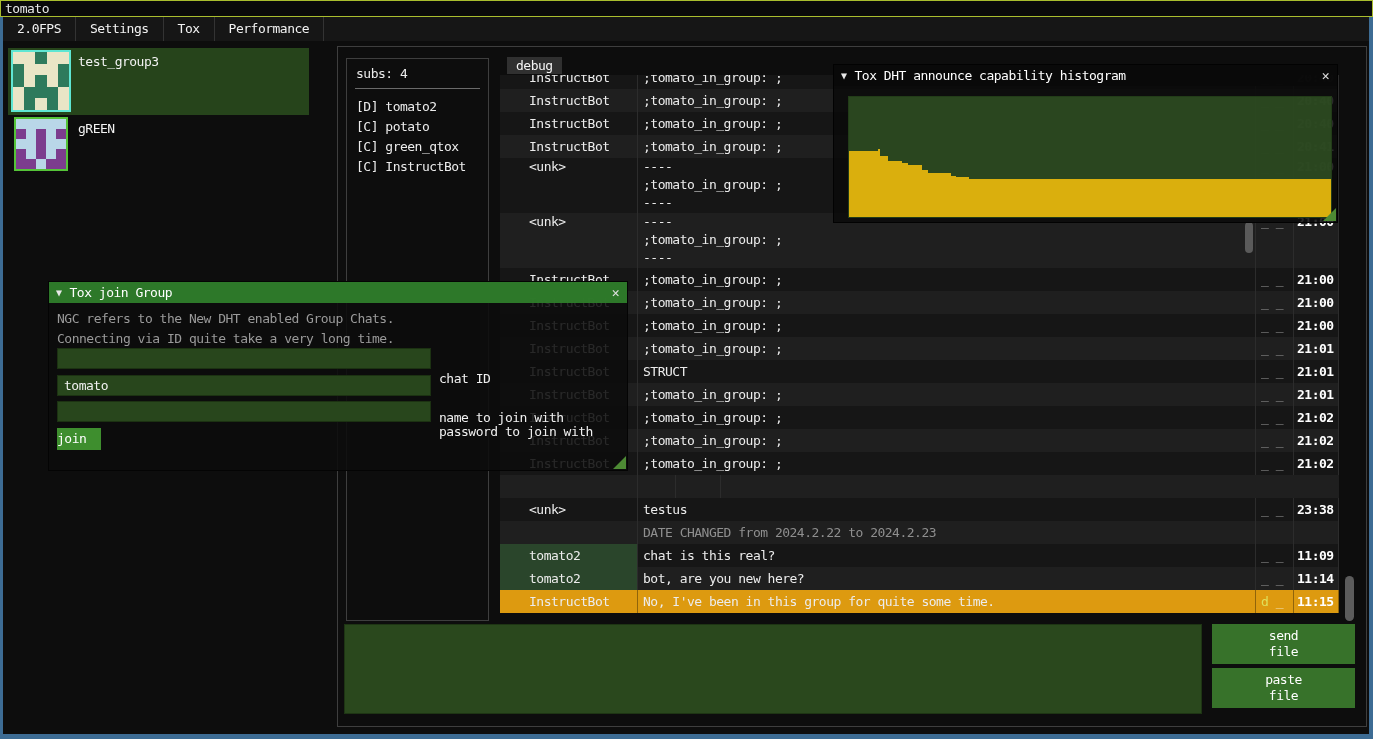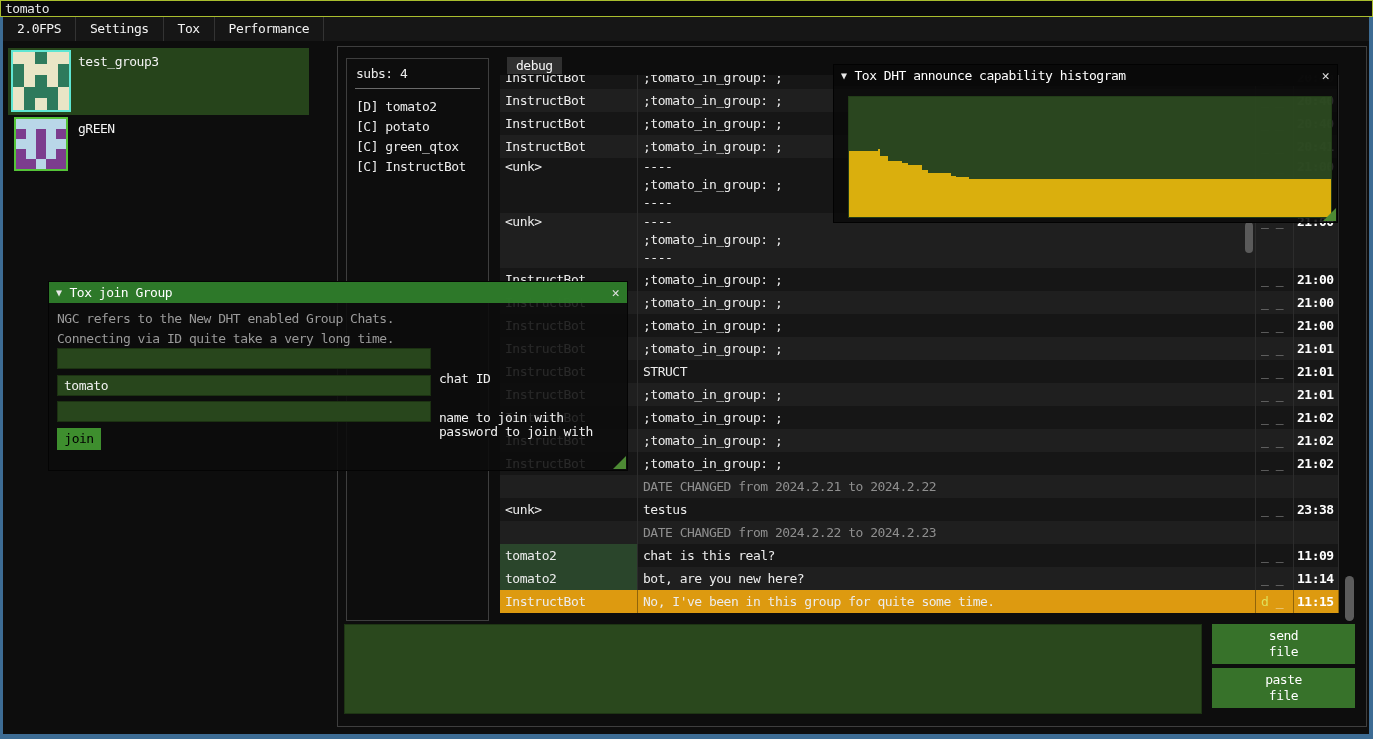--- a/index.html
+++ b/index.html
@@ -42,21 +42,21 @@
   
   .chat-table { position:absolute; left:162px; top:28px; width:839px; height:538px; overflow:hidden; background:#121212; }
   .rows-wrap { margin-top:-9px; }
   .chat-row { display:flex; width:839px; }
   .chat-row.dark  { background:#161616; }
   .chat-row.light { background:#1f1f1f; }
   .chat-row.hl { background:#dd9a10; }
   .rh-1 { height:23px; line-height:23px; }
   .rh-3 { height:55px; line-height:18px; padding-top:0; }
   .c-name { width:138px; padding-left:5px; border-right:1px solid #2c2c2c; flex:none; white-space:nowrap; overflow:hidden; }
-  .c-name .nm { display:inline-block; }
+  .c-name .nm { display:inline-block;margin-left:24px; }
   .c-name.green-bg { background:#2a452b; }
   .c-msg  { width:618px; padding-left:5px; border-right:1px solid #2c2c2c; flex:none; position:relative; white-space:pre; overflow:hidden; }
   .c-ind  { width:38px; padding-left:5px; border-right:1px solid #2c2c2c; flex:none; color:#9a9a9a; }
   .c-time { width:45px; padding-left:3px; border-right:1px solid #2c2c2c; flex:none; color:#ffffff;font-weight:bold; }
   .chat-row.hl .c-ind .i1 { color:#dfe05a; }
   .chat-row.hl .c-ind .i2 { color:#efe0b0; }
   .chat-row.hl .c-name, .chat-row.hl .c-msg, .chat-row.hl .c-ind, .chat-row.hl .c-time { border-right-color:rgba(0,0,0,0.35); }
   .date-msg { color:#8f8f8f; }
   .cell-pill { position:absolute; right:2px; top:9px; width:8px; height:31px; background:#5a5a5a; border-radius:4px; }
   .chat-scrollbar { position:absolute; left:1006px; top:28px; width:11px; height:548px; }
@@ -84,21 +84,21 @@
   .hist-bar { background:rgba(226,179,13,0.96); flex:none; }
   .join-window { position:absolute; left:48px; top:281px; width:580px; height:190px;
     background:rgba(13,13,13,0.88); border:1px solid #040404; z-index:6; }
   .join-window .float-titlebar { background:rgba(47,125,43,0.96); }
   .join-help { position:absolute; left:8px; top:27px; color:#9a9a9a; line-height:20px; white-space:nowrap; }
   .jfield { position:absolute; left:8px; width:374px; height:21px; background:rgba(42,73,29,0.96); border:1px solid #1c3212; }
   .jfield input { width:100%; height:100%; background:transparent; border:none; outline:none;
     color:#f0f0f0; font:inherit; letter-spacing:-0.5px; padding:0 6px; }
   .jlabel { position:absolute; left:390px; height:21px; line-height:21px; color:#f0f0f0; white-space:nowrap;margin-top:20px; }
   .join-btn { position:absolute; left:8px; top:146px; width:44px; height:22px; background:#3e8e2e;
-    color:#000000; line-height:22px; text-align:center; cursor:pointer; }
+    color:#ffffff; line-height:22px; cursor:pointer; }
 </style>
 </head>
 <body>
 
 <div class="screen">
 
   <div class="titlebar">
     <span>tomato</span>
   </div>
   <div class="border-strip bs-left"></div>
@@ -279,21 +279,20 @@
             <div class="c-time">21:02</div>
           </div>
           <div class="chat-row rh-1 dark">
             <div class="c-name"><span class="nm">InstructBot</span></div>
             <div class="c-msg">;tomato_in_group: ;</div>
             <div class="c-ind"><span class="i1">_</span><span class="i2"> _</span></div>
             <div class="c-time">21:02</div>
           </div>
           <div class="chat-row rh-1 light">
             <div class="c-name"></div>
-            <div class="c-msg"><div class="date-msg">DATE CHANGED from 2024.2.21 to 2024.2.22</div></div>
             <div class="c-ind"></div>
             <div class="c-time"></div>
           </div>
           <div class="chat-row rh-1 dark">
             <div class="c-name"><span class="nm">&lt;unk&gt;</span></div>
             <div class="c-msg">testus</div>
             <div class="c-ind"><span class="i1">_</span><span class="i2"> _</span></div>
             <div class="c-time">23:38</div>
           </div>
           <div class="chat-row rh-1 light">

